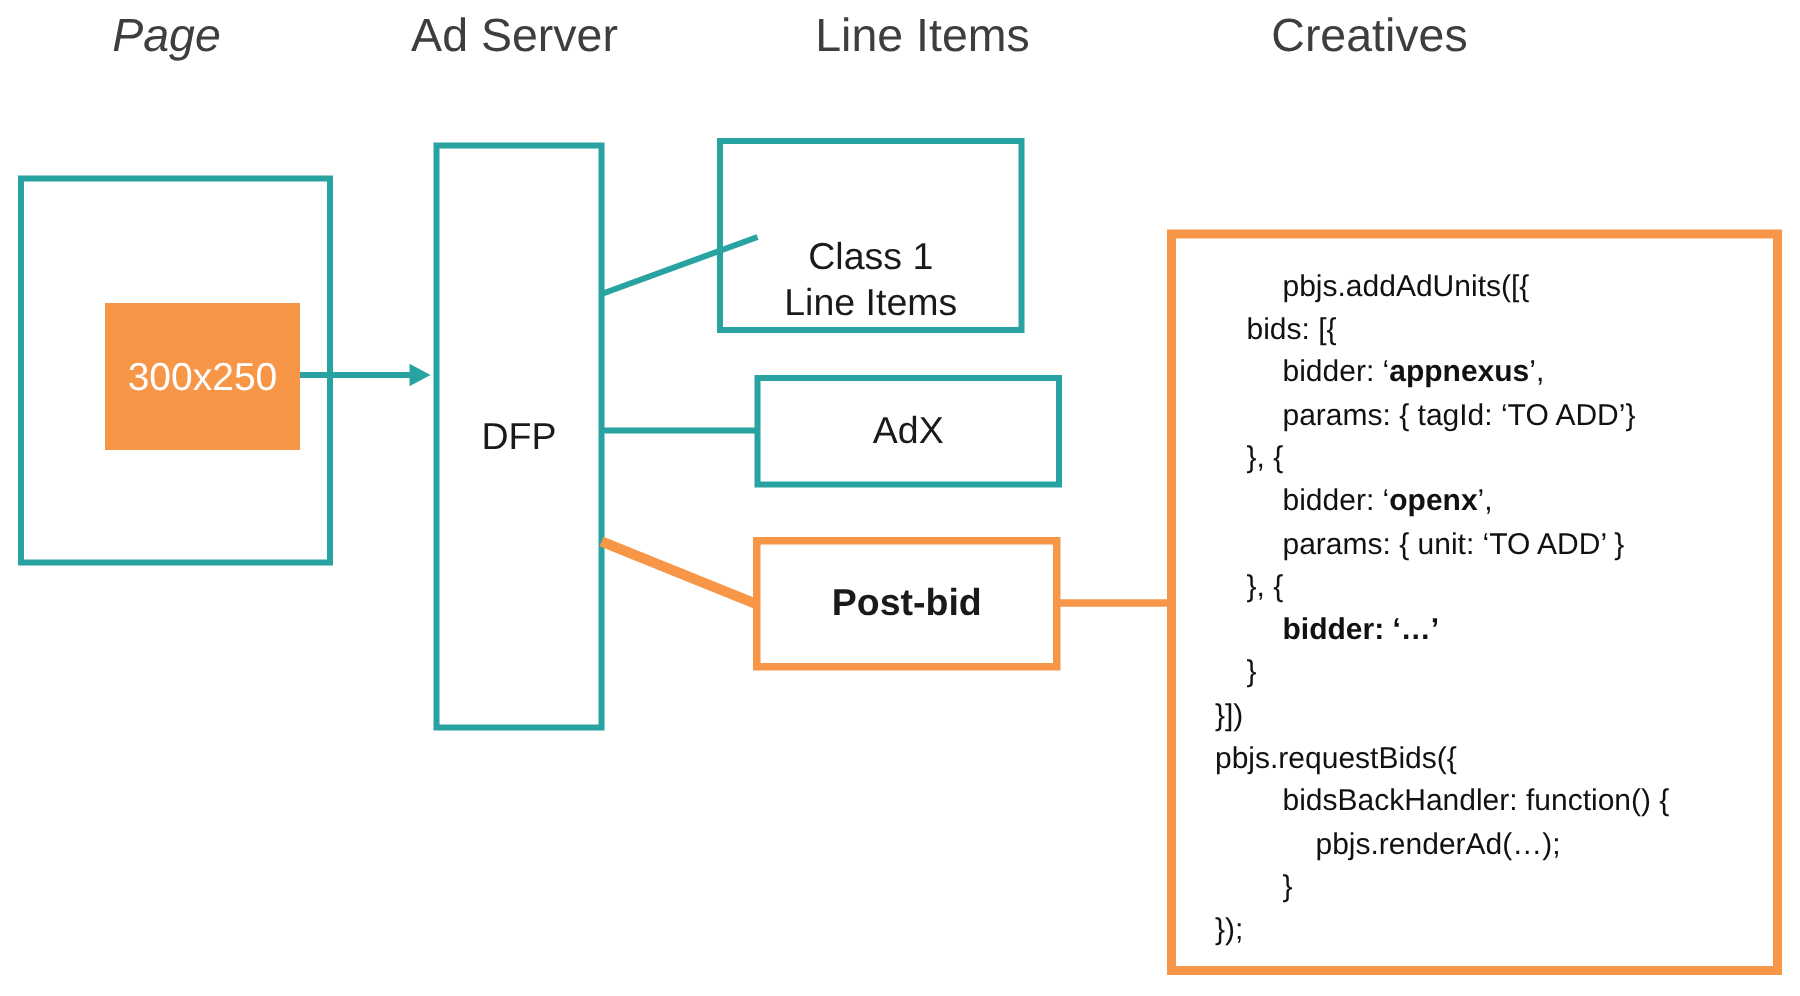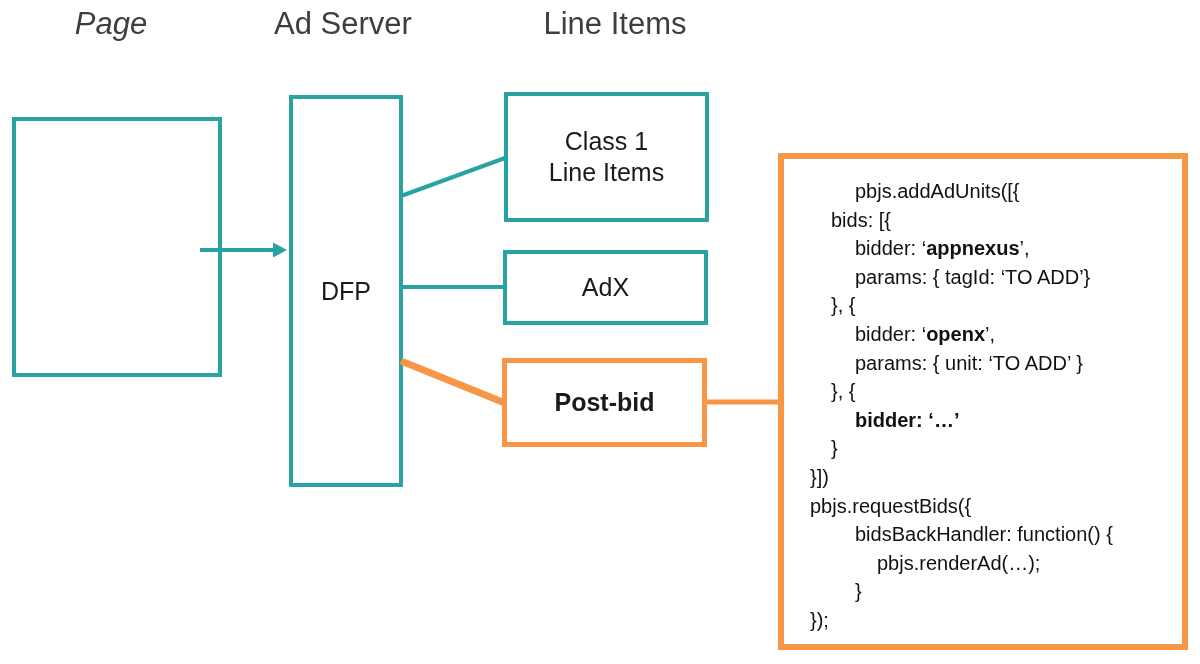--- a/index.html
+++ b/index.html
@@ -83,28 +83,32 @@
   .fill-teal     { fill: #29a3a1; }
 </style>
 </head>
 <body>
 
 <div id="canvas">
 
   <div class="col-header" style="left:111px;font-style:italic;">Page</div>
   <div class="col-header" style="left:343px;">Ad Server</div>
   <div class="col-header" style="left:615px;">Line Items</div>
+  <div class="col-header" style="left:913px;">Creatives</div>
 
   <div class="box teal-box" style="left:12px; top:117px; width:210px; height:260px;"></div>
+  <div id="ad-slot">
+    <span class="slot-label">300x250</span>
+  </div>
 
   <div class="box teal-box" style="left:289px; top:95px; width:114px; height:392px;">
     <span class="box-label">DFP</span>
   </div>
 
-  <div class="box teal-box" style="left:504px; top:92px; width:205px; height:130px;">
+  <div class="box teal-box" style="left:478px; top:92px; width:205px; height:130px;justify-content:flex-end;">
     <span class="box-label">Class 1</span>
     <span class="box-label">Line Items</span>
   </div>
 
   <div class="box teal-box" style="left:503px; top:250px; width:205px; height:75px;">
     <span class="box-label">AdX</span>
   </div>
 
   <div class="box orange-box" style="left:502px; top:358px; width:205px; height:89px;">
     <span class="box-label bold-label">Post-bid</span>

